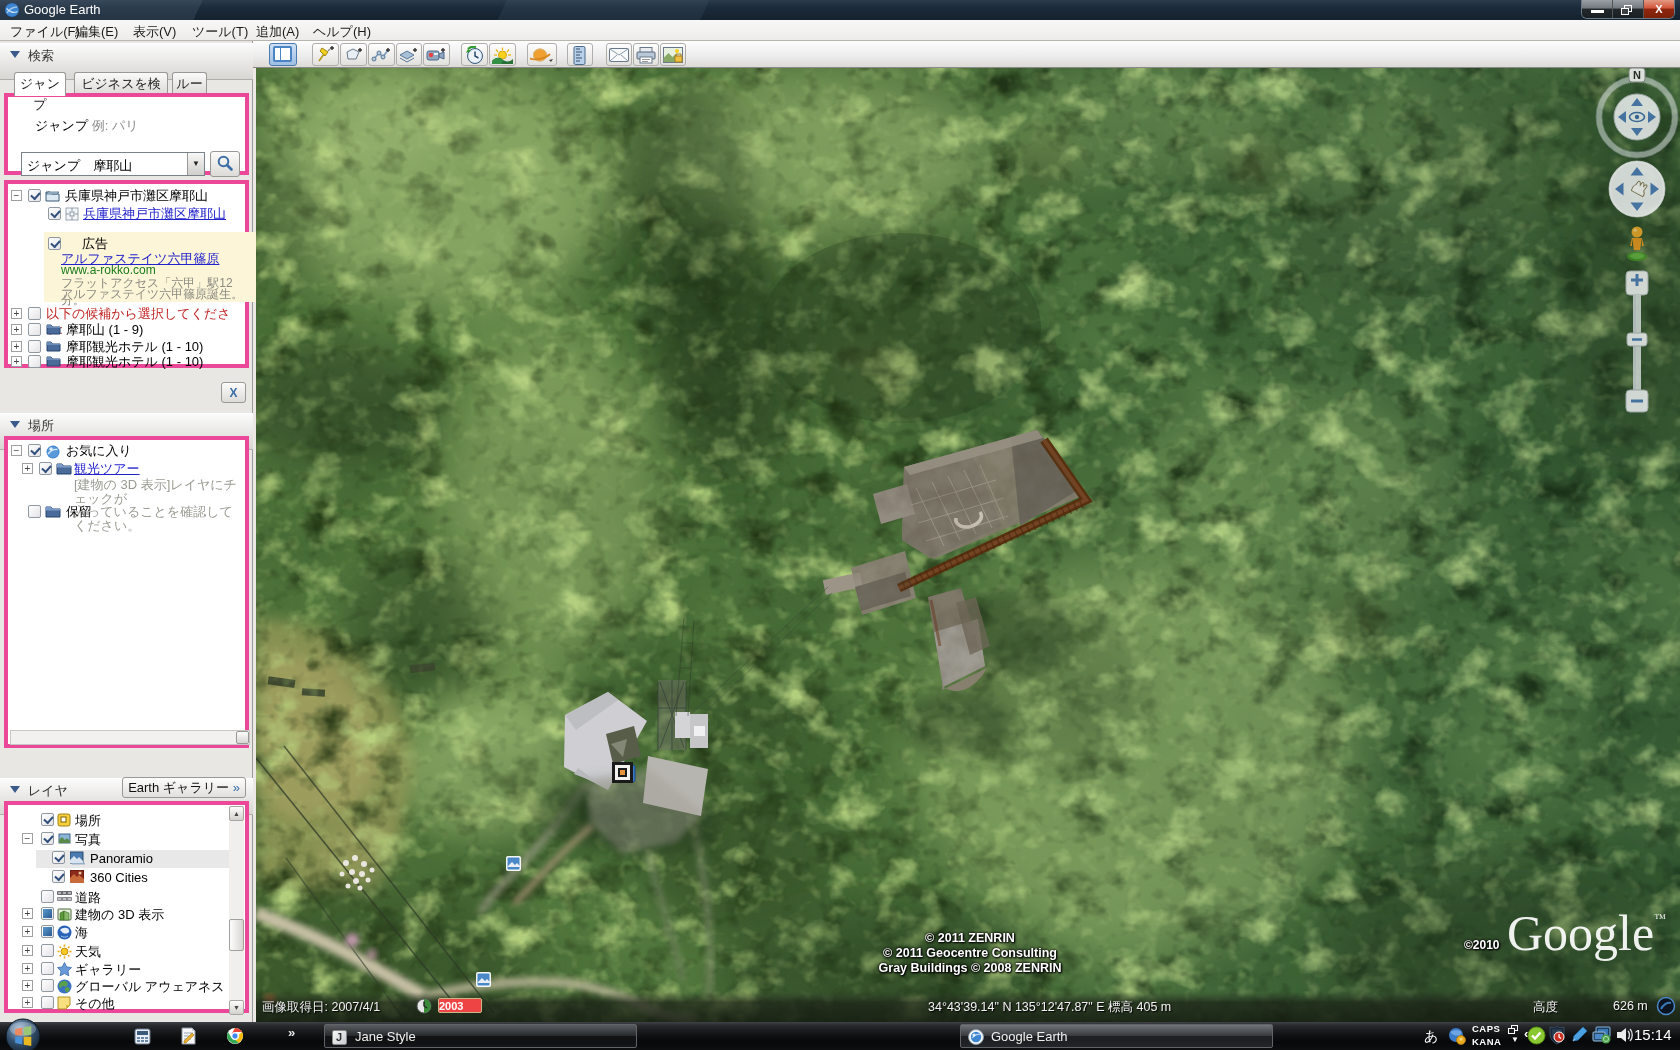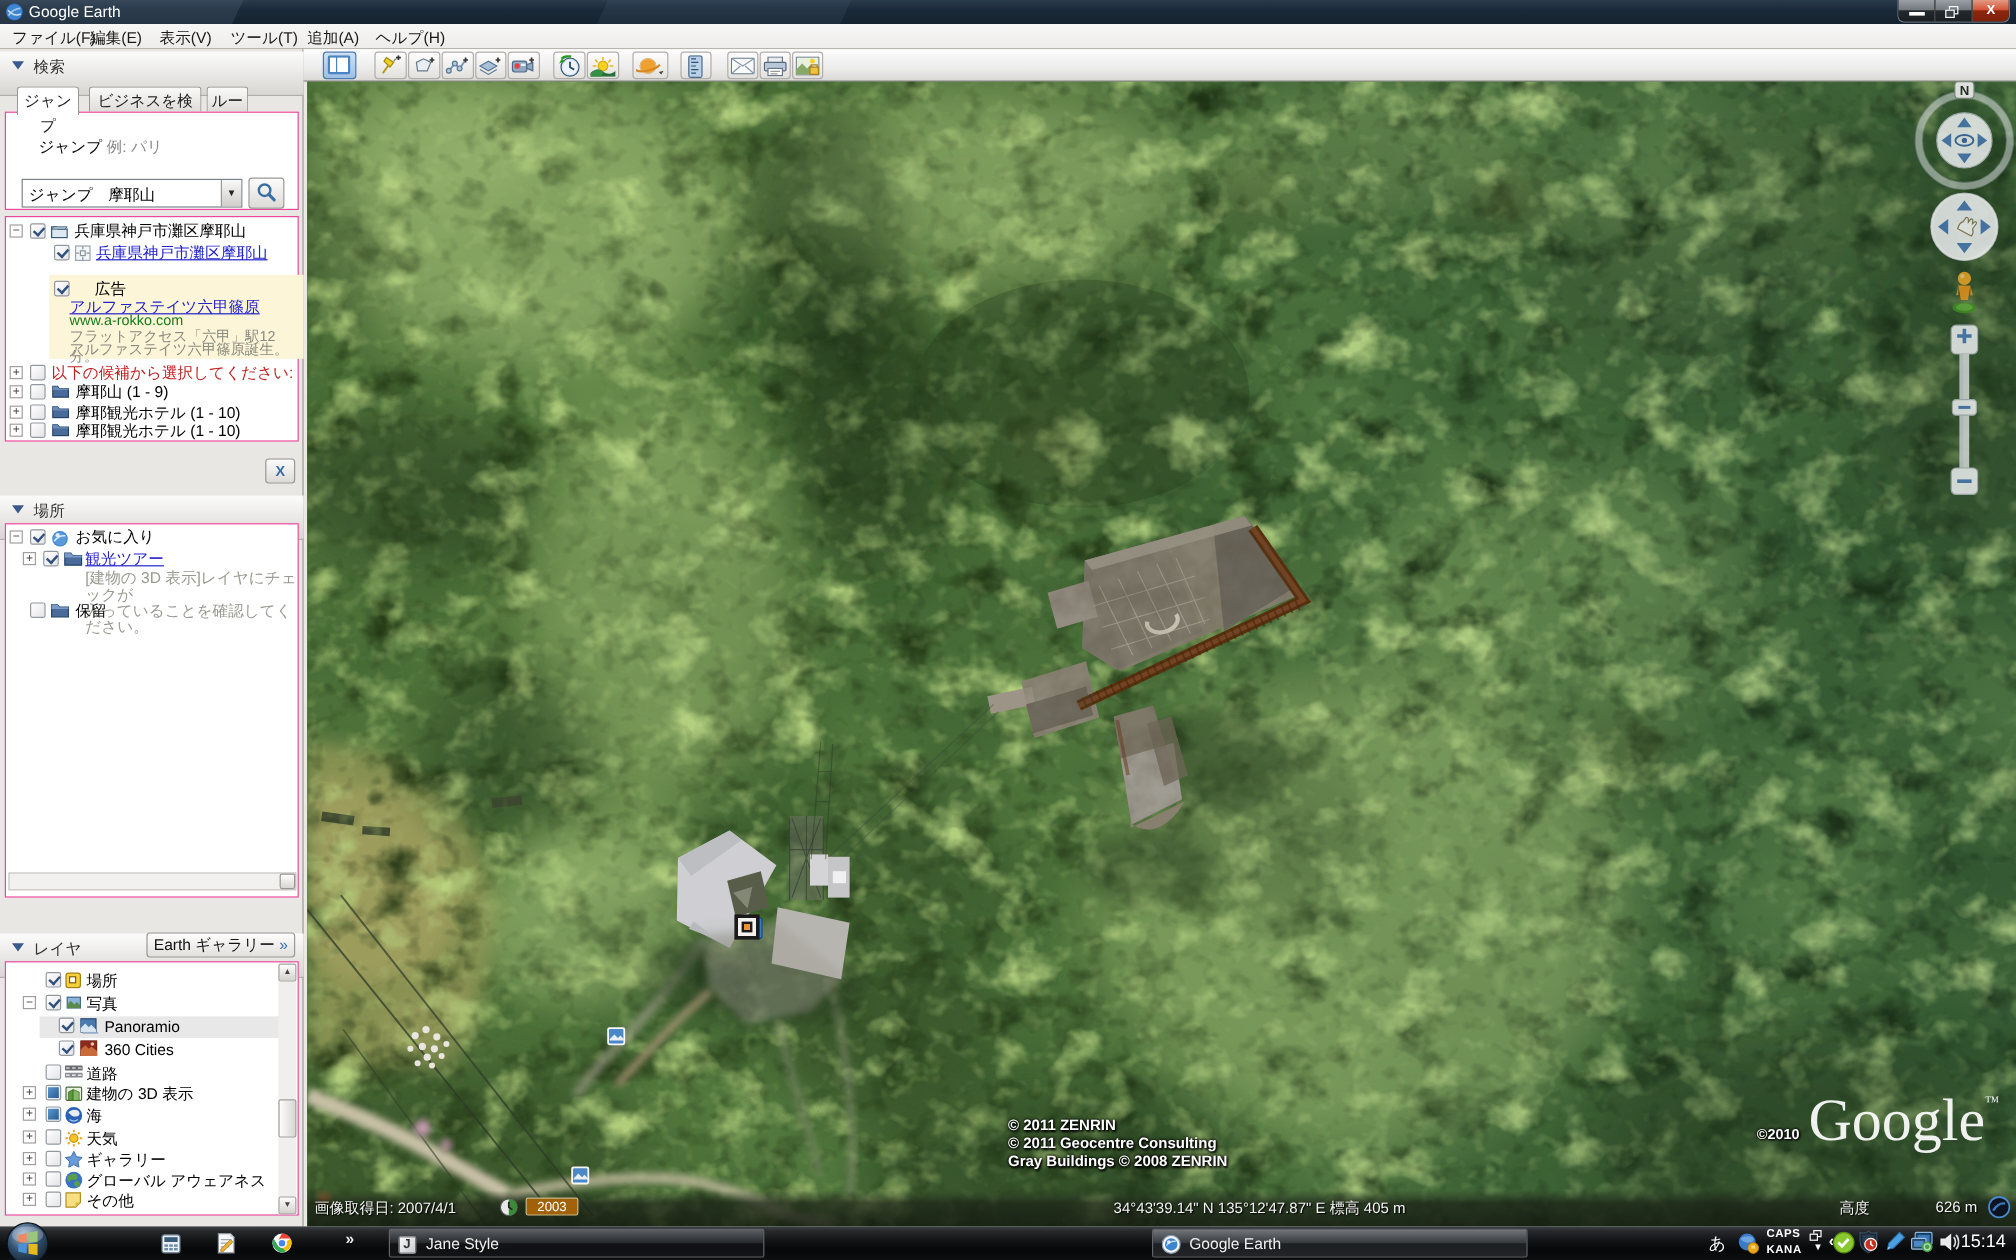--- a/index.html
+++ b/index.html
@@ -15,21 +15,21 @@
 #menubar span{position:absolute;top:3px}
 #toolbar{position:absolute;left:253px;top:41px;width:1427px;height:27px;background:linear-gradient(180deg,#fdfdfd 0%,#ececec 60%,#dcdad6 100%);border-bottom:1px solid #8a8a8a}
 #sidebar{position:absolute;left:0;top:41px;width:253px;height:981px;background:#e9e7e3;border-right:1px solid #9a9a9a}
 #map{position:absolute;left:256px;top:68px;width:1424px;height:954px;background:#4d6b47;overflow:hidden}
 #taskbar{position:absolute;left:0;top:1022px;width:1680px;height:28px;background:linear-gradient(180deg,#3f4246 0%,#26282b 14%,#101214 45%,#070809 70%,#0c0e10 100%)}
 .hdr{position:relative;height:37px;background:linear-gradient(180deg,#fbfbfb,#d8d6d2);border-bottom:1px solid #b0aeaa;border-top:1px solid #fff;color:#333;font-size:13px}
 .hdr .tri{position:absolute;left:10px;top:7px;width:0;height:0;border-left:5px solid transparent;border-right:5px solid transparent;border-top:7px solid #3a5a8c}
 .hdr .t{position:absolute;left:28px;top:3px}
 .tab{position:absolute;top:31px;height:22px;background:linear-gradient(180deg,#fafafa,#dddbd7);border:1px solid #9a9894;border-bottom:none;border-radius:3px 3px 0 0;font-size:13px;text-align:center;line-height:21px;color:#222}
 .tab.on{background:#fff;height:24px;z-index:2}
-.wbox{position:absolute;left:4px;width:245px;background:#fff;border:1px solid #ec4899}
+.wbox{position:absolute;left:4px;width:245px;background:#fff;border:4px solid #ec4899}
 .combo{position:absolute;left:13px;top:55px;width:184px;height:24px;background:#fff;border:1px solid #7a828a;font-size:13px}
 .combo span{position:absolute;left:5px;top:4px}
 .combo .dd{position:absolute;right:0;top:0;width:17px;height:22px;background:linear-gradient(180deg,#f8f8f8,#d0cecb);border-left:1px solid #9a9894;font-size:8px;color:#222;text-align:center;line-height:22px}
 .sbtn{position:absolute;left:202px;top:54px;width:30px;height:26px;background:linear-gradient(180deg,#fcfcfc,#dddbd7);border:1px solid #9a9894;border-radius:3px}
 .row{position:absolute;left:0;width:100%;height:17px;line-height:16px}
 .pm{position:absolute;top:2px;width:11px;height:11px;background:#fff;border:1px solid #a0a0a0;font-size:10px;line-height:9px;text-align:center;color:#444}
 .cb{position:absolute;top:1px;width:13px;height:13px;background:linear-gradient(135deg,#fff,#e4e4e8);border:1px solid #9098a0;border-radius:2px}
 .cb.c::after{content:"";position:absolute;left:2px;top:2px;width:7px;height:4px;border-left:2px solid #31507c;border-bottom:2px solid #31507c;transform:rotate(-48deg)}
 .cb.f::after{content:"";position:absolute;left:1px;top:1px;width:9px;height:9px;background:linear-gradient(135deg,#5a9ad0,#2a5a90)}
 .ic{position:absolute;top:1px}
@@ -660,30 +660,30 @@
         <path d="M222 914l4-4 3 3 2-2 3 3v1h-12z" fill="#e8eef4"></path>
       </g>
     </g>
     <rect x="0" y="924" width="1424" height="30" fill="url(#statgrad)"></rect>
     <linearGradient id="statgrad" x1="0" y1="0" x2="0" y2="1">
       <stop offset="0" stop-color="#2a3325" stop-opacity="0"></stop>
       <stop offset="0.35" stop-color="#1c2418" stop-opacity=".75"></stop>
       <stop offset="1" stop-color="#141a10" stop-opacity=".85"></stop>
     </linearGradient>
   </svg>
-  <div class="cpr" style="left:584px;top:863px;width:260px;text-align:left">© 2011 ZENRIN<br>© 2011 Geocentre Consulting<br>Gray Buildings © 2008 ZENRIN</div>
+  <div class="cpr" style="left:584px;top:863px;width:260px;text-align:center">© 2011 ZENRIN<br>© 2011 Geocentre Consulting<br>Gray Buildings © 2008 ZENRIN</div>
   <div class="cpr" style="left:1208px;top:870px;font-size:12px">©2010</div>
   <div style="position:absolute;left:1251px;top:836px;color:#fff;font-family:'Liberation Serif',serif;font-size:50px;opacity:.92">Google<span style="font-size:12px;vertical-align:28px">™</span></div>
   <div class="stxt" style="left:6px;top:931px">画像取得日: 2007/4/1</div>
   <svg style="position:absolute;left:160px;top:930px" width="16" height="16" viewBox="0 0 16 16">
         <circle cx="8" cy="8" r="7" fill="#e8e8e8" stroke="#555"></circle>
         <path d="M8 1a7 7 0 0 1 0 14z" fill="#3a8a3a"></path>
         <path d="M8 3.5V8l3 2" stroke="#222" stroke-width="1.4" fill="none"></path>
       </svg>
-  <div style="position:absolute;left:182px;top:930px;width:44px;height:15px;background:#a16207;border:1px solid #c8b888;border-radius:2px;color:#fff;font-size:11px;font-weight:normal;text-align:center;line-height:14px">2003</div>
+  <div style="position:absolute;left:182px;top:930px;width:44px;height:15px;background:#ef4444;border:1px solid #c8b888;border-radius:2px;color:#fff;font-size:11px;font-weight:bold;text-align:left;line-height:14px">2003</div>
   <div class="stxt" style="left:672px;top:931px">34°43'39.14" N 135°12'47.87" E 標高 405 m</div>
   <div class="stxt" style="left:1277px;top:931px">高度</div>
   <div class="stxt" style="left:1357px;top:931px">626 m</div>
   <svg style="position:absolute;left:1400px;top:928px" width="20" height="20" viewBox="0 0 20 20">
         <circle cx="10" cy="10" r="8.5" fill="#0b1420" stroke="#4a88c8" stroke-width="1.5"></circle>
         <path d="M5 13c2-4 6-7 10-6" stroke="#3a78b8" stroke-width="2" fill="none"></path>
       </svg>
   <div id="nav">
     <svg width="90" height="360" viewBox="0 0 90 360" style="opacity:.82">
       <g transform="translate(45,49)">

